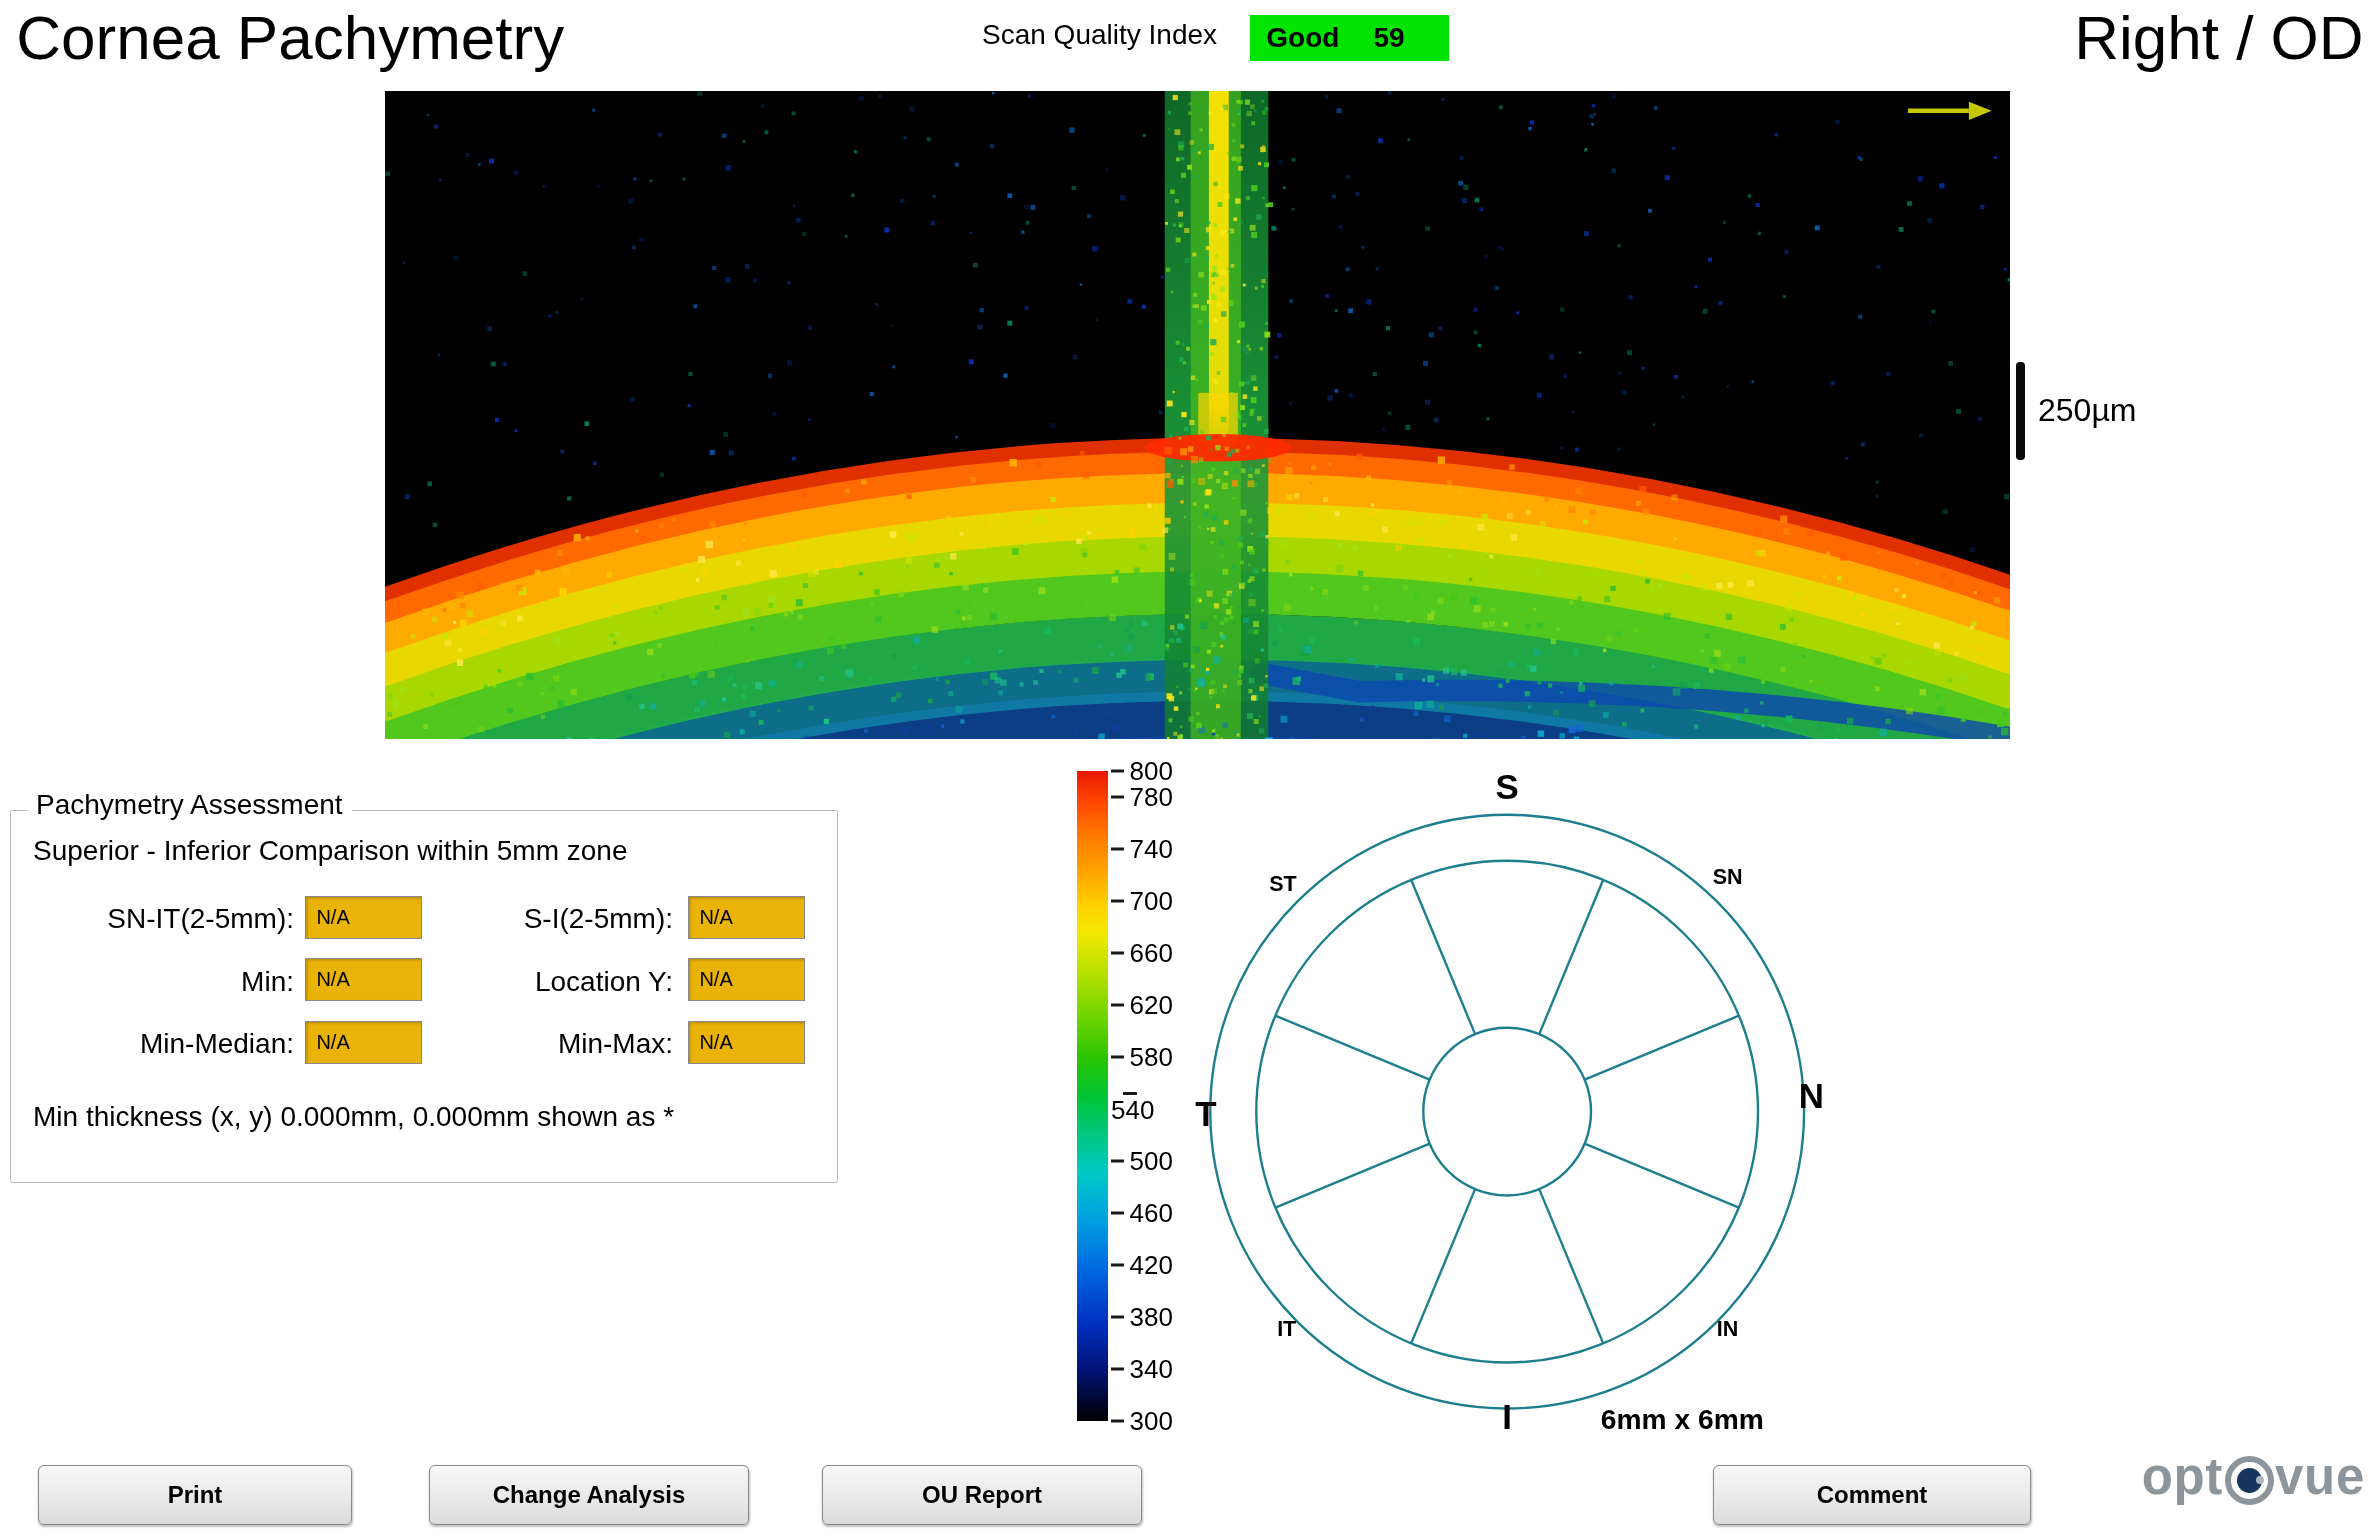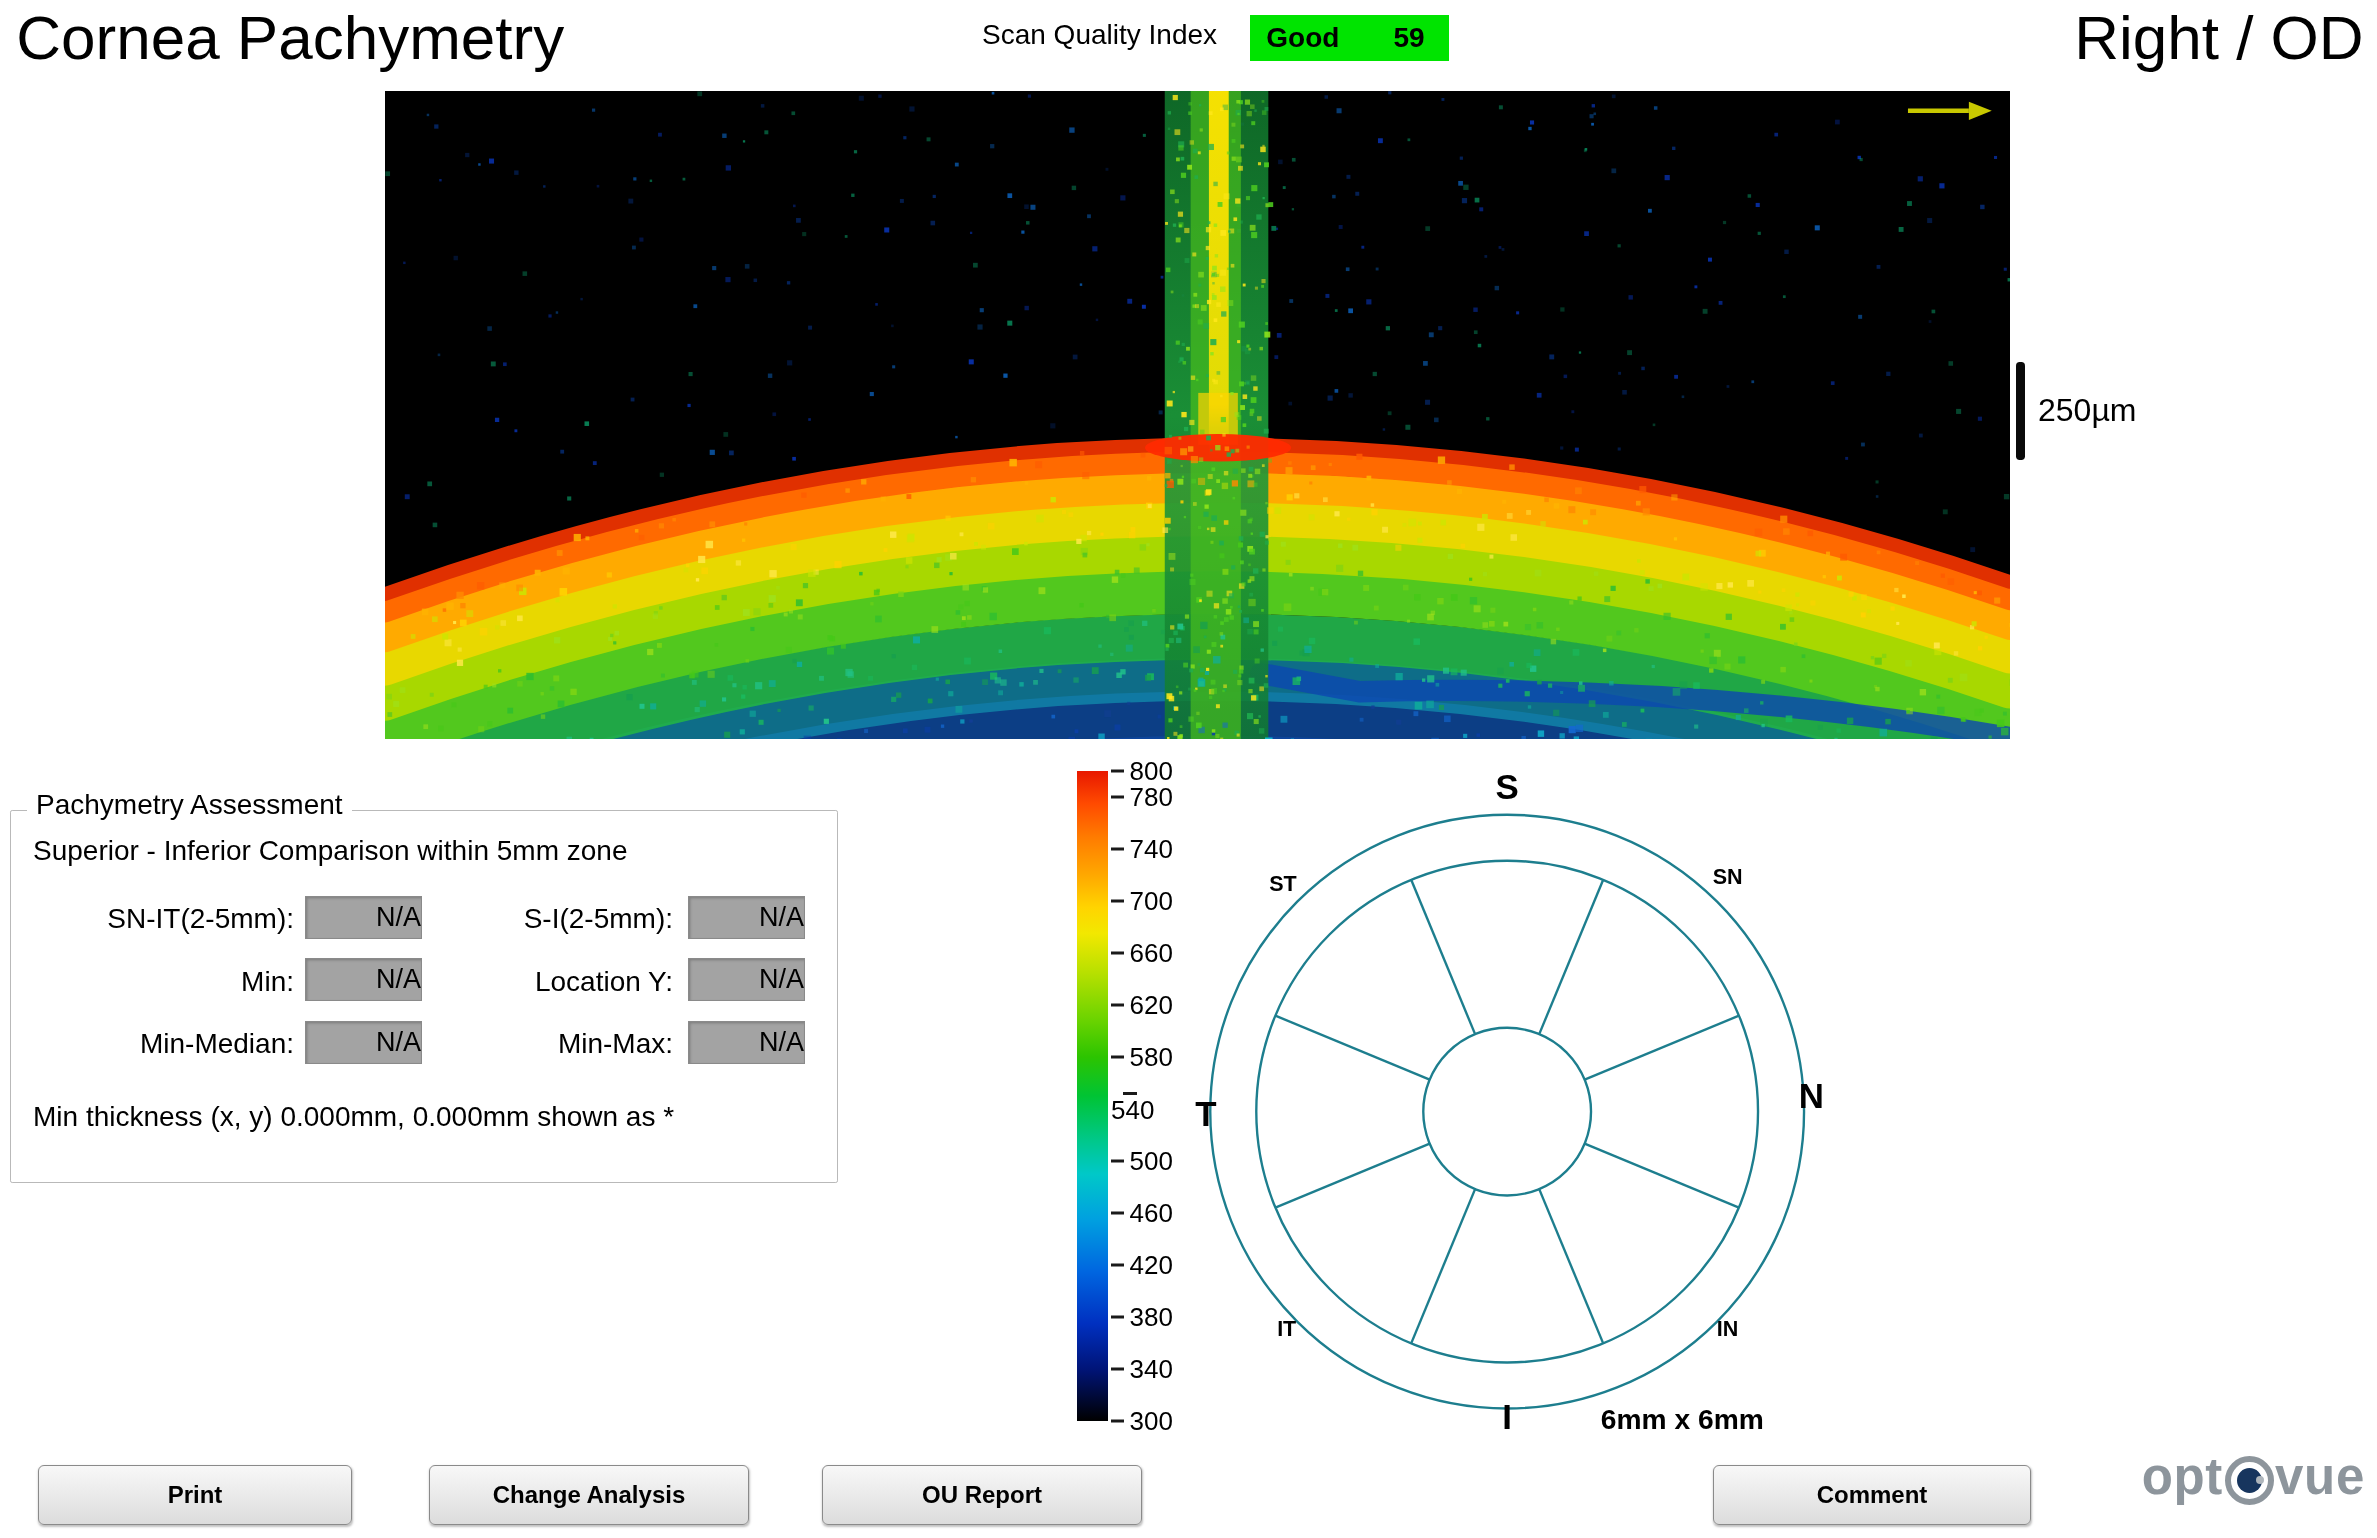--- a/index.html
+++ b/index.html
@@ -3,36 +3,36 @@
 <meta charset="utf-8">
 <style>
   html,body{margin:0;padding:0;background:#fff;}
   body{font-family:"Liberation Sans",sans-serif;color:#000;}
   #page{position:relative;width:2377px;height:1538px;background:#fff;overflow:hidden;}
 
   .page-title{position:absolute;left:16.3px;top:1.5px;font-size:62px;font-weight:normal;white-space:nowrap;}
   .eye-label{position:absolute;right:13.4px;top:1.5px;font-size:62px;font-weight:normal;white-space:nowrap;}
   .sqi-label{position:absolute;left:982px;top:19.3px;font-size:28px;}
   .sqi-badge{position:absolute;left:1250px;top:15px;width:183px;height:46px;background:#00e400;
-             display:flex;align-items:center;justify-content:flex-start;padding-left:16.3px;gap:54px;
+             display:flex;align-items:center;justify-content:flex-start;padding-left:16.3px;gap:34px;
              font-size:28px;font-weight:bold;}
 
   .scan-wrap{position:absolute;left:385px;top:91px;width:1625px;height:648px;background:#000;}
   .scan-wrap svg{display:block;width:100%;height:100%;}
 
   .scalebar{position:absolute;left:2016px;top:362px;width:9px;height:98px;background:#0a0a0a;border-radius:3.7px;}
   .scalebar-label{position:absolute;left:2038px;top:392px;font-size:32px;}
 
   .assess-box{position:absolute;left:10.4px;top:810px;width:826px;height:371px;border:1.5px solid #b9b9b9;border-radius:2.2px;}
   .assess-legend{position:absolute;left:27px;top:789px;background:#fff;padding:0 9px;font-size:28px;}
   .assess-sub{position:absolute;left:33px;top:835px;font-size:28px;}
   .f-label{position:absolute;font-size:28px;text-align:right;white-space:nowrap;}
-  .field-input{position:absolute;width:117px;height:43px;background:#a3a3a3;border:1.5px solid #8a8a8a;
+  .field-input{position:absolute;width:117px;height:43px;background:#eab308;border:1.5px solid #8a8a8a;
                box-shadow:inset 1.5px 1.5px 2.2px rgba(0,0,0,.2);font-family:"Liberation Sans",sans-serif;
-               font-size:27px;padding:0 0 0 10.4px;box-sizing:border-box;text-align:right;}
+               font-size:20px;padding:0 0 0 10.4px;box-sizing:border-box;}
   .footnote{position:absolute;left:33px;top:1101px;font-size:28px;}
 
   .cbar{position:absolute;left:1077px;top:771px;width:31px;height:650px;
         background:linear-gradient(to bottom,
           #e81800 0%, #ff4a00 5%, #ff7a00 10%, #ffa800 16%, #ffd400 21%, #f2e800 25%,
           #b8e000 31%, #6ed400 38%, #2cc400 44%, #00c434 50%, #00c88c 57%, #00c8c8 62%,
           #00a0e0 69%, #0066e0 77%, #0030c0 85%, #001478 92%, #000000 100%);}
   .cbar-ticks{position:absolute;left:1111px;top:771px;width:111px;height:650px;}
   .tick{position:absolute;left:0;transform:translateY(-50%);display:flex;align-items:center;font-size:26px;}
   .tick i{display:inline-block;width:13.4px;height:3px;background:#1a1a1a;margin-right:5.2px;}

